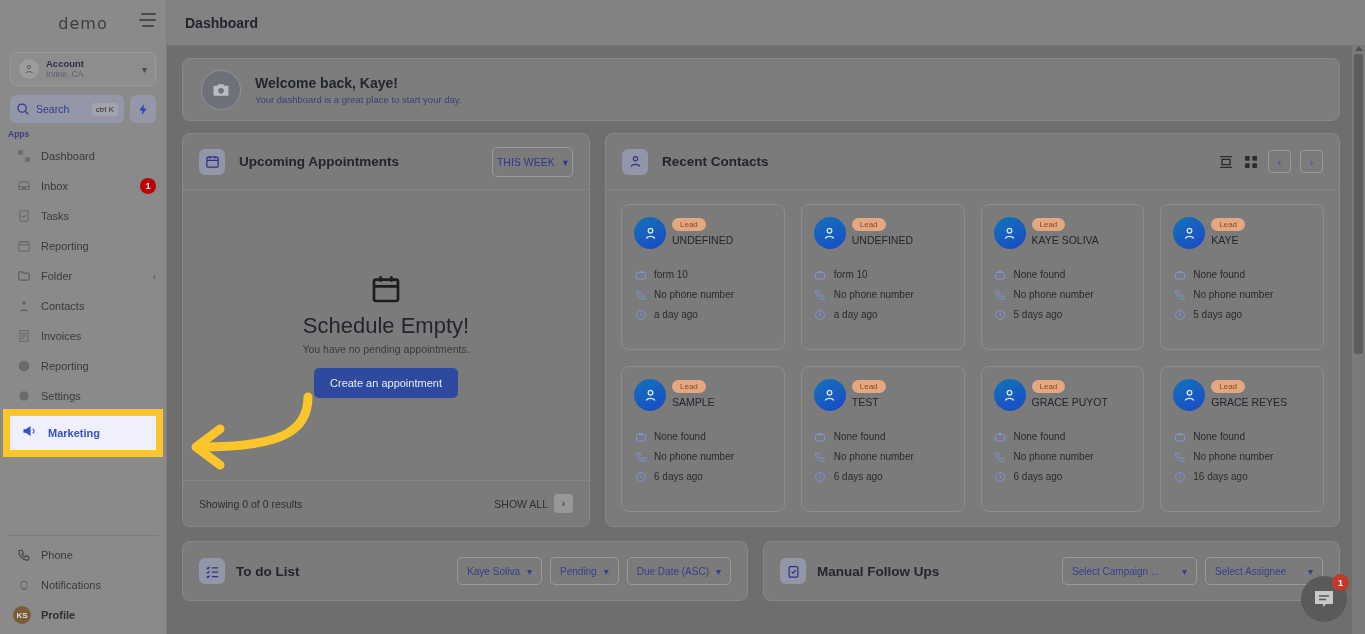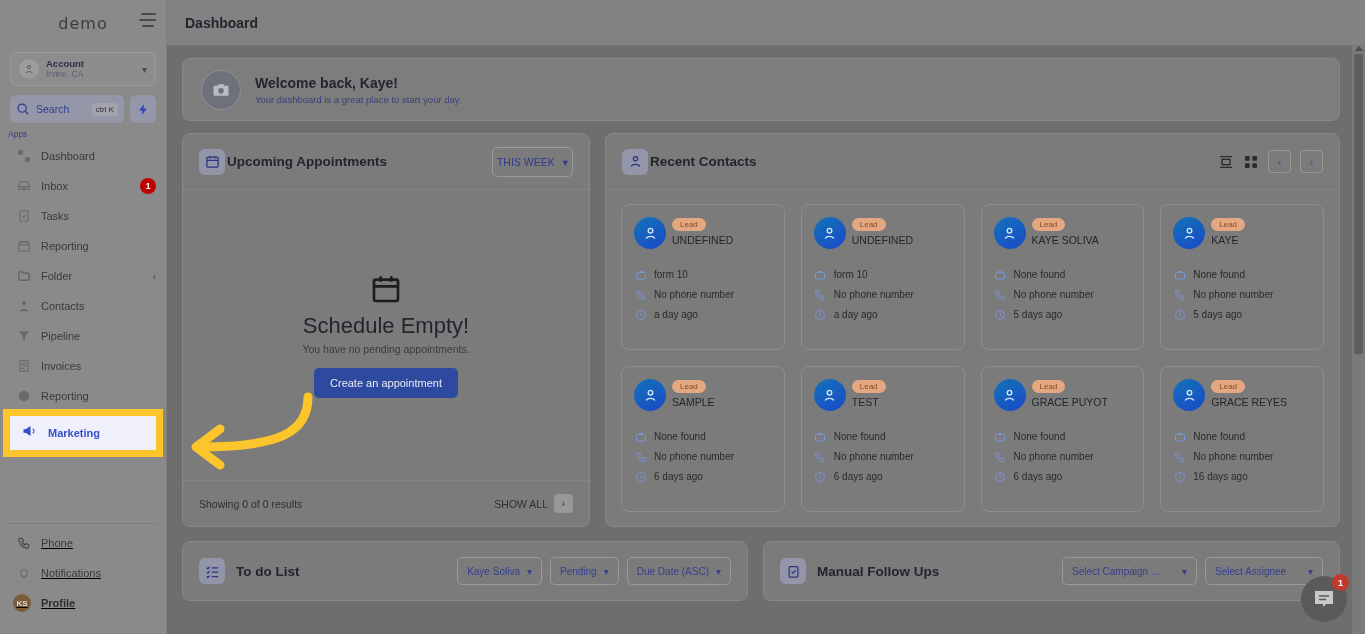--- a/index.html
+++ b/index.html
@@ -90,21 +90,21 @@
   }
   .bolt-box {
     width: 26px; height: 28px;
     background: #9497a8;
     border-radius: 6px;
     display:flex;align-items:center;justify-content:center;
     cursor:pointer;
   }
 
   .apps-label {
-    font-size: 8.5px; color: #3a4280; font-weight: normal;
+    font-size: 8.5px; color: #3a4280; font-weight: bold;
     margin: 6px 0 2px 8px;
   }
   .nav-item {
     height: 30px;
     display: flex; align-items: center;
     padding: 0 10px 0 16px;
     gap: 10px;
     cursor: pointer;
     position: relative;
   }
@@ -114,21 +114,21 @@
     margin-left: auto;
     background: #c00000; color: #fff;
     font-size: 8.5px; font-weight: bold;
     width: 16px; height: 16px; border-radius: 50%;
     display:flex;align-items:center;justify-content:center;
   }
   .mini-chev { margin-left:auto; color:#4a4a4a; font-size:10px; }
 
   .sidebar-divider { height:1px; background:#7d7d7d; margin: 4px 8px; }
 
-  .nav-bottom { position: absolute; bottom: 16px; left:0; right:0;text-decoration:underline; }
+  .nav-bottom { position: absolute; bottom: 4px; left:0; right:0; }
   .profile-av {
     width: 18px;height:18px;border-radius:50%;
     background:#7a5c3a;color:#ddd;font-size:8px;font-weight:bold;
     display:flex;align-items:center;justify-content:center;
     flex:0 0 18px;
   }
 
   
   .highlight-box {
     position: absolute;
@@ -189,21 +189,21 @@
 
   .panel {
     background: #7b7b7b;
     border: 1px solid #888;
     border-radius: 8px;
     overflow:hidden;
   }
   .panel-head {
     height: 56px;
     display:flex; align-items:center;
-    padding: 0 16px; gap: 2px;
+    padding: 0 16px; gap: 14px;
     border-bottom: 1px solid #858585;
   }
   .sq-icon {
     width: 26px;height:26px;border-radius:6px;
     background: #9396a8;
     display:flex;align-items:center;justify-content:center;
     flex:0 0 26px;
   }
   .panel-title { font-size: 13.5px; font-weight:bold; color:#23252e; }
   .pill {
@@ -423,28 +423,20 @@
     <div class="nav-item">
       <span class="ic">
         <svg width="14" height="14" viewBox="0 0 24 24" fill="#6a6a6a">
           <circle cx="12" cy="7" r="3.6"></circle>
             <path d="M5 21c1.2-5 12.8-5 14 0z"></path>
         </svg>
       </span>
       <span class="nav-label">Contacts</span>
     </div>
 
-    <div class="nav-item">
-      <span class="ic">
-        <svg width="14" height="14" viewBox="0 0 24 24" fill="#6a6a6a">
-          <path d="M3 4h18l-7 8v8l-4-2v-6z"></path>
-        </svg>
-      </span>
-      <span class="nav-label">Pipeline</span>
-    </div>
 
     <div class="nav-item">
       <span class="ic">
         <svg width="14" height="14" viewBox="0 0 24 24" fill="none" stroke="#6a6a6a" stroke-width="2">
           <rect x="5" y="3" width="14" height="18"></rect>
             <path d="M8 8h8M8 12h8M8 16h5"></path>
         </svg>
       </span>
       <span class="nav-label">Invoices</span>
     </div>

